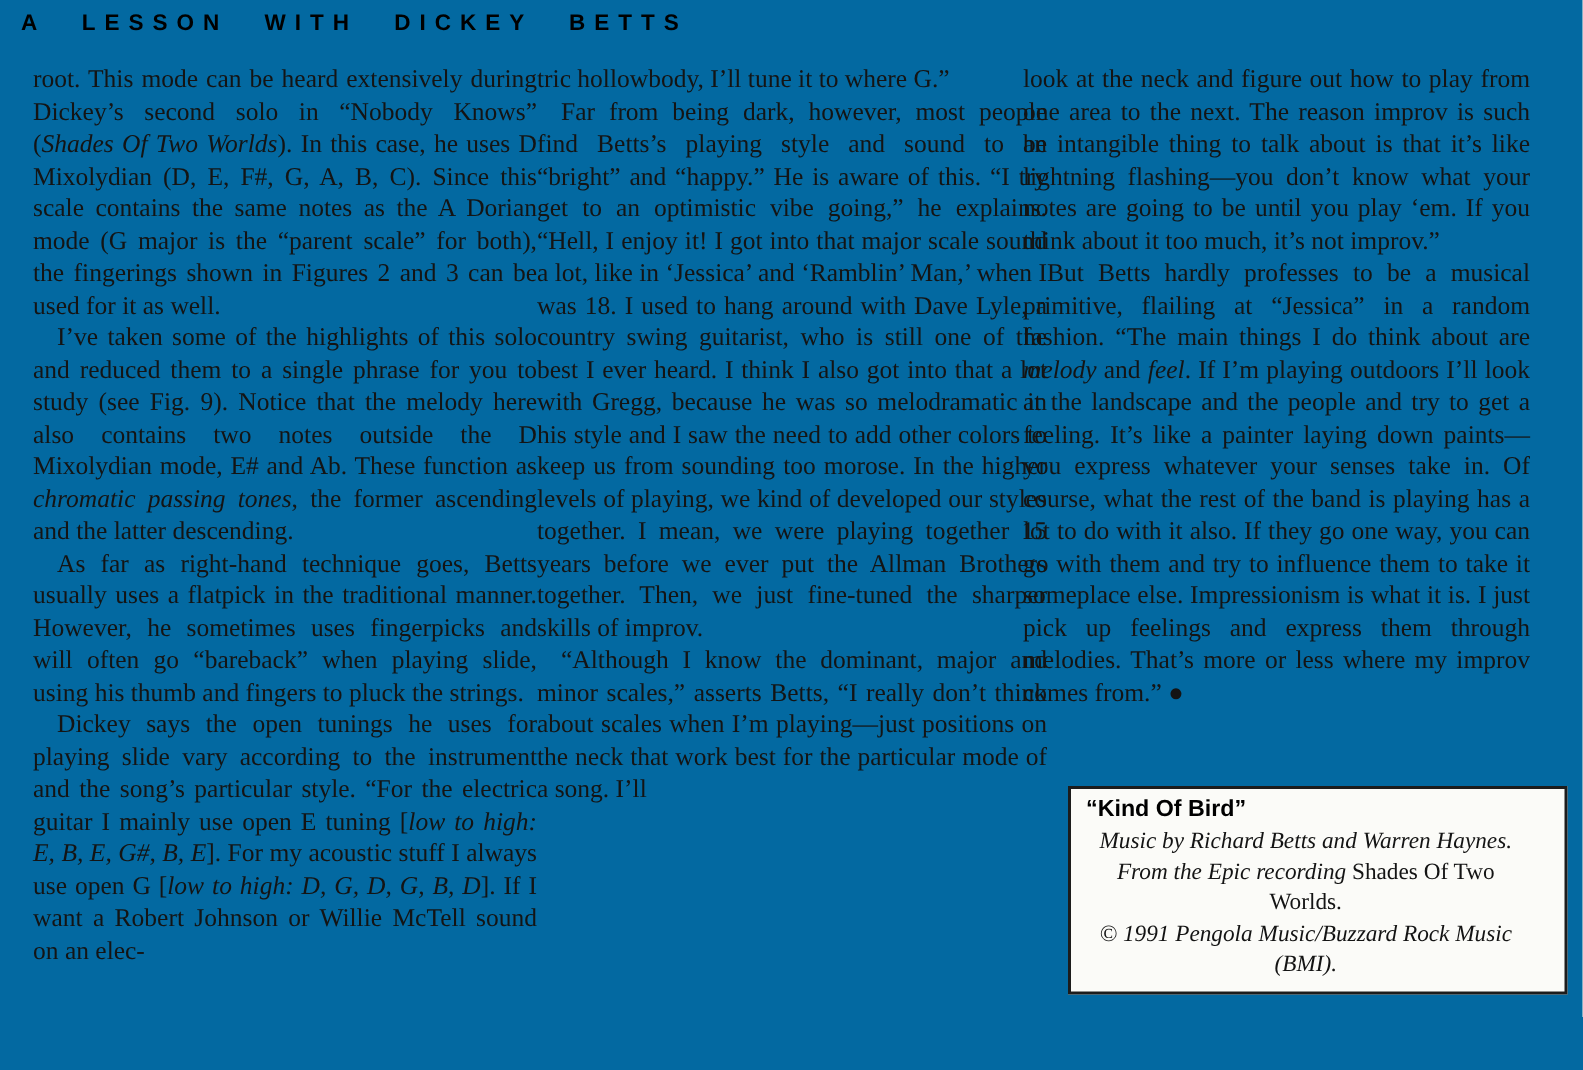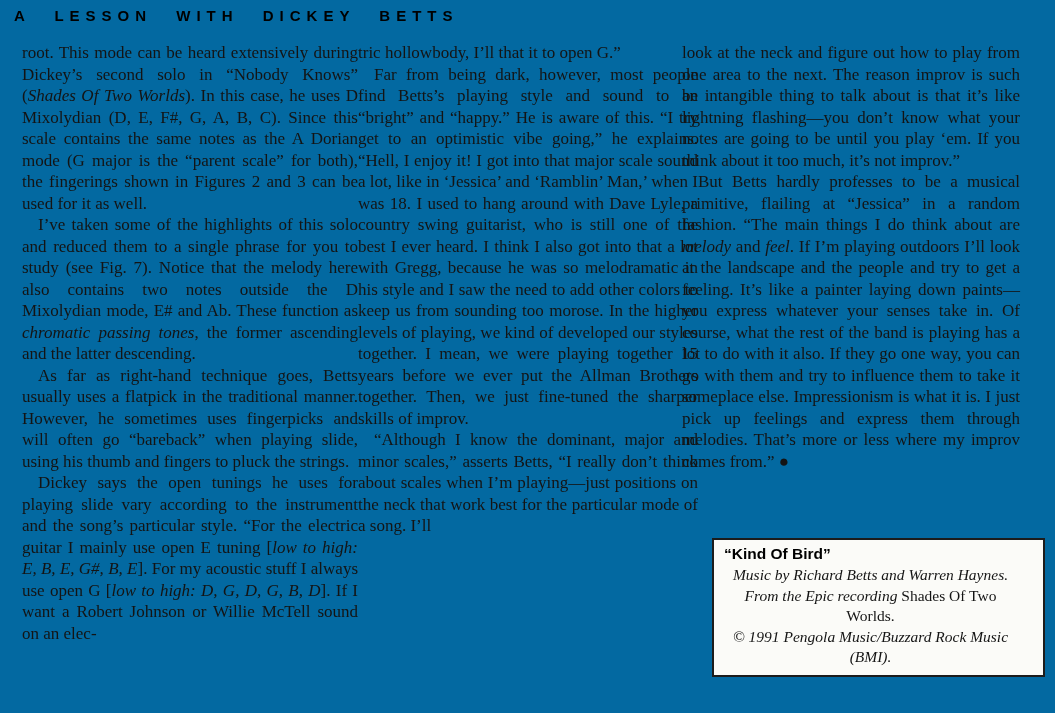--- a/index.html
+++ b/index.html
@@ -41,21 +41,21 @@
   #col1 { left: 22px;  width: 336px; }
   #col2 { left: 358px; width: 340px; }
   #col3 { left: 682px; width: 338px; }
   .para { margin: 0; }
   .para.indent { text-indent: 16px; }
   .it { font-style: italic; }
   .rm { font-style: normal; }
   .credit-box {
     position: absolute;
     left: 712px;
-    top: 538px;
+    top: 524px;
     width: 333px;
     box-sizing: border-box;
     border: 2px solid #1c1c1c;
     padding: 5px 26px 7px 10px;
     background: #fbfbf8;
     z-index: 2;
   }
   .credit-title {
     margin: 0 0 2px 0;
     font-family: "Liberation Sans", sans-serif;
@@ -74,27 +74,27 @@
 <body>
 
 <div class="page">
 
   <header class="masthead">
     <h1 class="article-title">A LESSON WITH DICKEY BETTS</h1>
   </header>
 
   <div class="col" id="col1">
       <p class="para"><span>root. This mode can be heard extensively during Dickey’s second solo in “Nobody Knows” (</span><span class="it">Shades Of Two Worlds</span><span>). In this case, he uses D Mixolydian (D, E, F#, G, A, B, C). Since this scale contains the same notes as the A Dorian mode (G major is the “parent scale” for both), the fingerings shown in Figures 2 and 3 can be used for it as well.</span></p>
-      <p class="para indent"><span>I’ve taken some of the highlights of this solo and reduced them to a single phrase for you to study (see Fig. 7). Notice that the melody here also contains two notes outside the D Mixolydian mode, E# and Ab. These function as </span><span class="it">chromatic passing tones</span><span>, the former ascending and the latter descending.</span></p>
+      <p class="para indent"><span>I’ve taken some of the highlights of this solo and reduced them to a single phrase for you to study (see Fig. 9). Notice that the melody here also contains two notes outside the D Mixolydian mode, E# and Ab. These function as </span><span class="it">chromatic passing tones</span><span>, the former ascending and the latter descending.</span></p>
       <p class="para indent"><span>As far as right-hand technique goes, Betts usually uses a flatpick in the traditional manner. However, he sometimes uses fingerpicks and will often go “bareback” when playing slide, using his thumb and fingers to pluck the strings.</span></p>
       <p class="para indent"><span>Dickey says the open tunings he uses for playing slide vary according to the instrument and the song’s particular style. “For the electric guitar I mainly use open E tuning [</span><span class="it">low to high: E, B, E, G#, B, E</span><span>]. For my acoustic stuff I always use open G [</span><span class="it">low to high: D, G, D, G, B, D</span><span>]. If I want a Robert Johnson or Willie McTell sound on an elec-</span></p>
     </div>
 
   <div class="col" id="col2">
-      <p class="para"><span>tric hollowbody, I’ll that it to open G.”</span></p>
+      <p class="para"><span>tric hollowbody, I’ll tune it to where G.”</span></p>
       <p class="para indent"><span>Far from being dark, however, most people find Betts’s playing style and sound to be “bright” and “happy.” He is aware of this. “I try get to an optimistic vibe going,” he explains. “Hell, I enjoy it! I got into that major scale sound a lot, like in ‘Jessica’ and ‘Ramblin’ Man,’ when I was 18. I used to hang around with Dave Lyle, a country swing guitarist, who is still one of the best I ever heard. I think I also got into that a lot with Gregg, because he was so melodramatic in his style and I saw the need to add other colors to keep us from sounding too morose. In the higher levels of playing, we kind of developed our styles together. I mean, we were playing together 15 years before we ever put the Allman Brothers together. Then, we just fine-tuned the sharper skills of improv.</span></p>
       <p class="para indent"><span>“Although I know the dominant, major and minor scales,” asserts Betts, “I really don’t think about scales when I’m playing—just positions on the neck that work best for the particular mode of a song. I’ll</span></p>
     </div>
 
   <div class="col" id="col3">
       <p class="para"><span>look at the neck and figure out how to play from one area to the next. The reason improv is such an intangible thing to talk about is that it’s like lightning flashing—you don’t know what your notes are going to be until you play ‘em. If you think about it too much, it’s not improv.”</span></p>
       <p class="para indent"><span>But Betts hardly professes to be a musical primitive, flailing at “Jessica” in a random fashion. “The main things I do think about are </span><span class="it">melody</span><span> and </span><span class="it">feel</span><span>. If I’m playing outdoors I’ll look at the landscape and the people and try to get a feeling. It’s like a painter laying down paints—you express whatever your senses take in. Of course, what the rest of the band is playing has a lot to do with it also. If they go one way, you can go with them and try to influence them to take it someplace else. Impressionism is what it is. I just pick up feelings and express them through melodies. That’s more or less where my improv comes from.” </span><span>●</span></p>
     </div>
 
   <aside class="credit-box">

